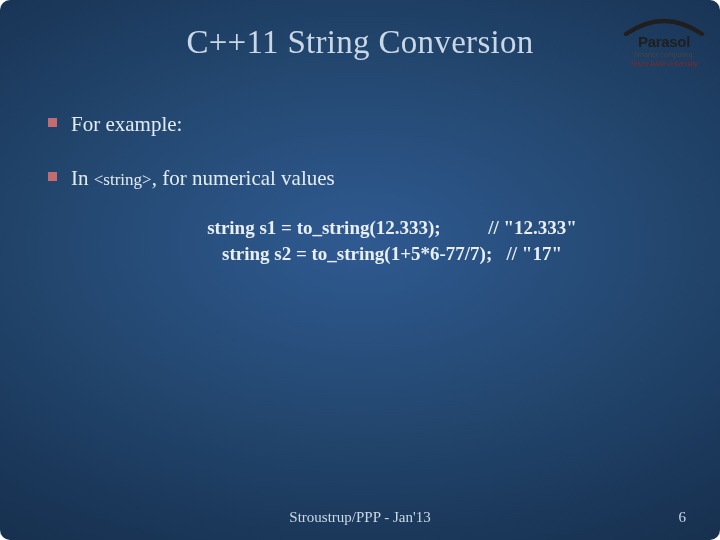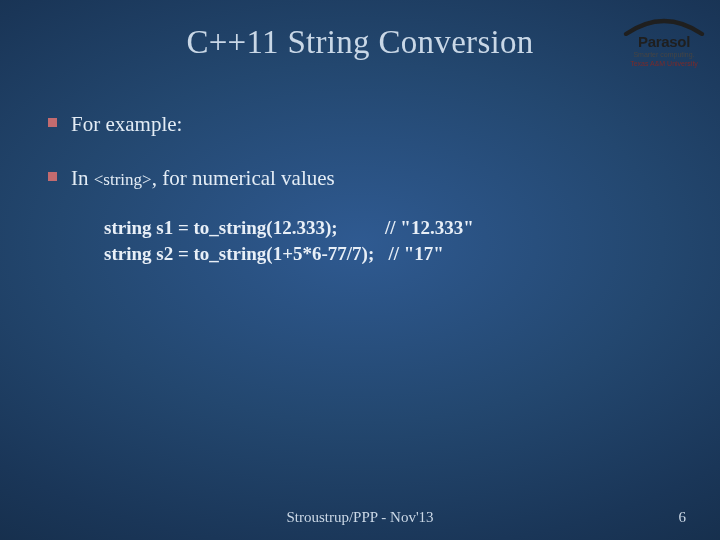--- a/index.html
+++ b/index.html
@@ -14,20 +14,21 @@
     width: 720px;
     height: 540px;
     background: radial-gradient(ellipse 120% 95% at 50% 45%,
                 #2f5a91 0%,
                 #23476f 35%,
                 #1a3658 60%,
                 #142b46 80%,
                 #0f2136 100%);
     position: relative;
     box-sizing: border-box;
+    border-radius: 10px;
   }
   .title {
     position: absolute;
     top: 24px;
     left: 0;
     width: 100%;
     text-align: center;
     font-size: 33px;
     font-weight: 400;
     color: #c9d7e6;
@@ -96,20 +97,21 @@
   .mono-inline {
     font-size: 17px;
   }
   .code-block {
     margin-left: 56px;
     margin-top: -4px;
     font-size: 19px;
     font-weight: 700;
     color: #e8eff7;
     line-height: 1.38;
+    text-align: center;
   }
   .code-line {
     white-space: pre;
   }
   .f-credit {
     position: absolute;
     bottom: 14px;
     left: 0;
     width: 100%;
     text-align: center;
@@ -154,16 +156,16 @@
       </div>
     </div>
 
     <div class="code-block">
       <div class="code-line">string s1 = to_string(12.333);          // "12.333"</div>
       <div class="code-line">string s2 = to_string(1+5*6-77/7);   // "17"</div>
     </div>
 
   </div>
 
-  <div class="f-credit">Stroustrup/PPP - Nov'13</div>
+  <div class="f-credit">Stroustrup/PPP - Jan'13</div>
   <div class="f-page">6</div>
 
 </div>
 
 </body></html>

